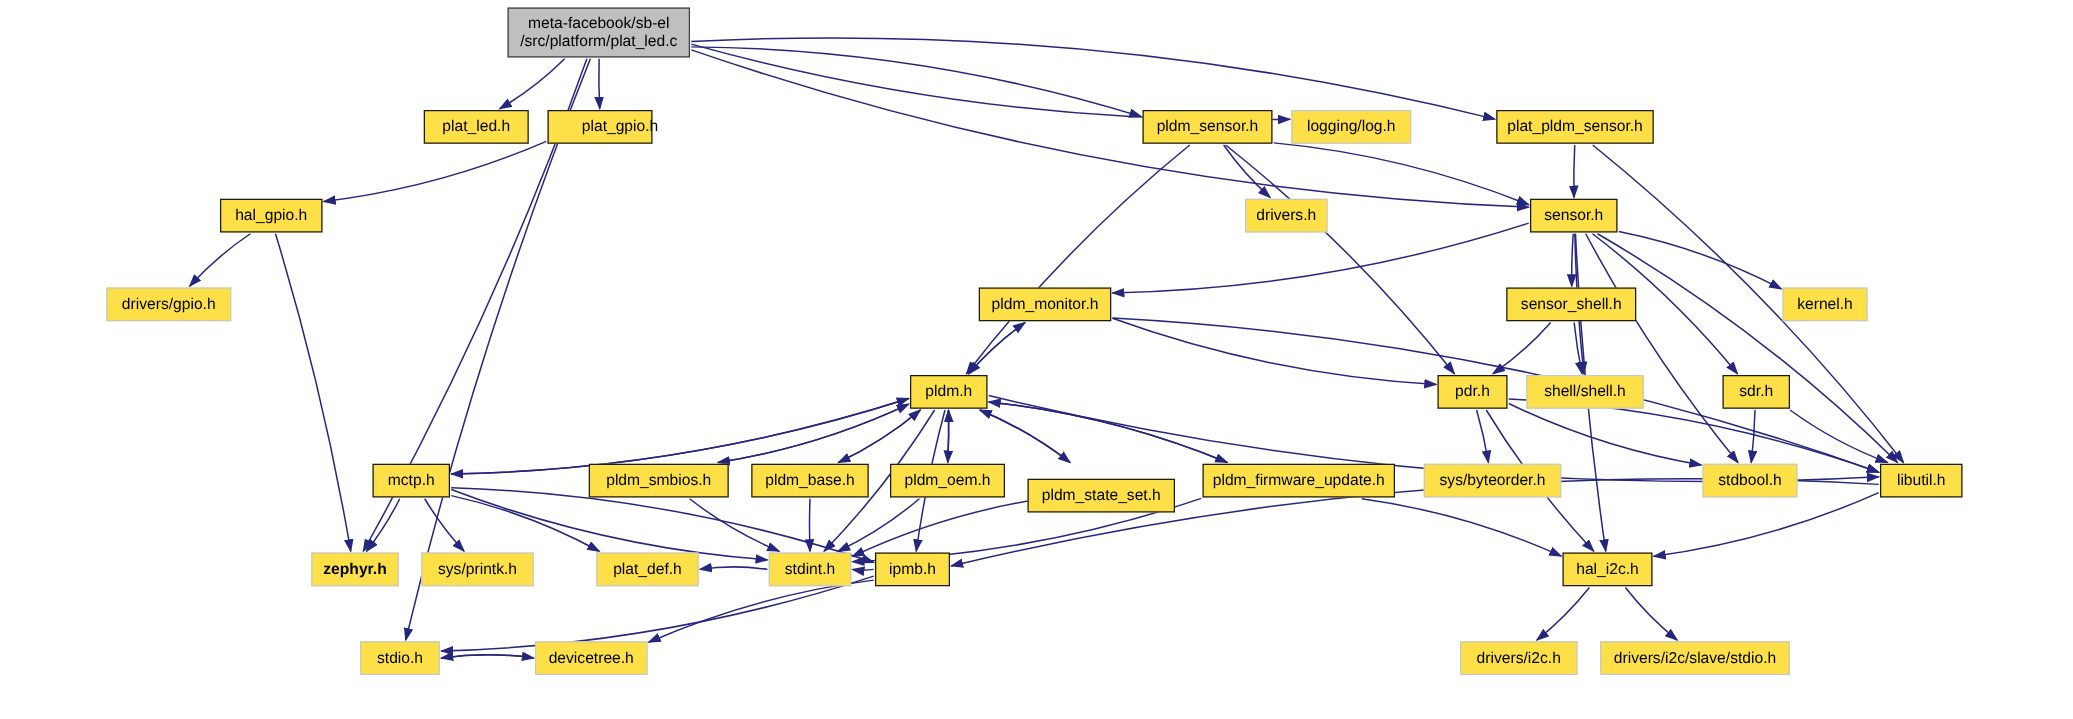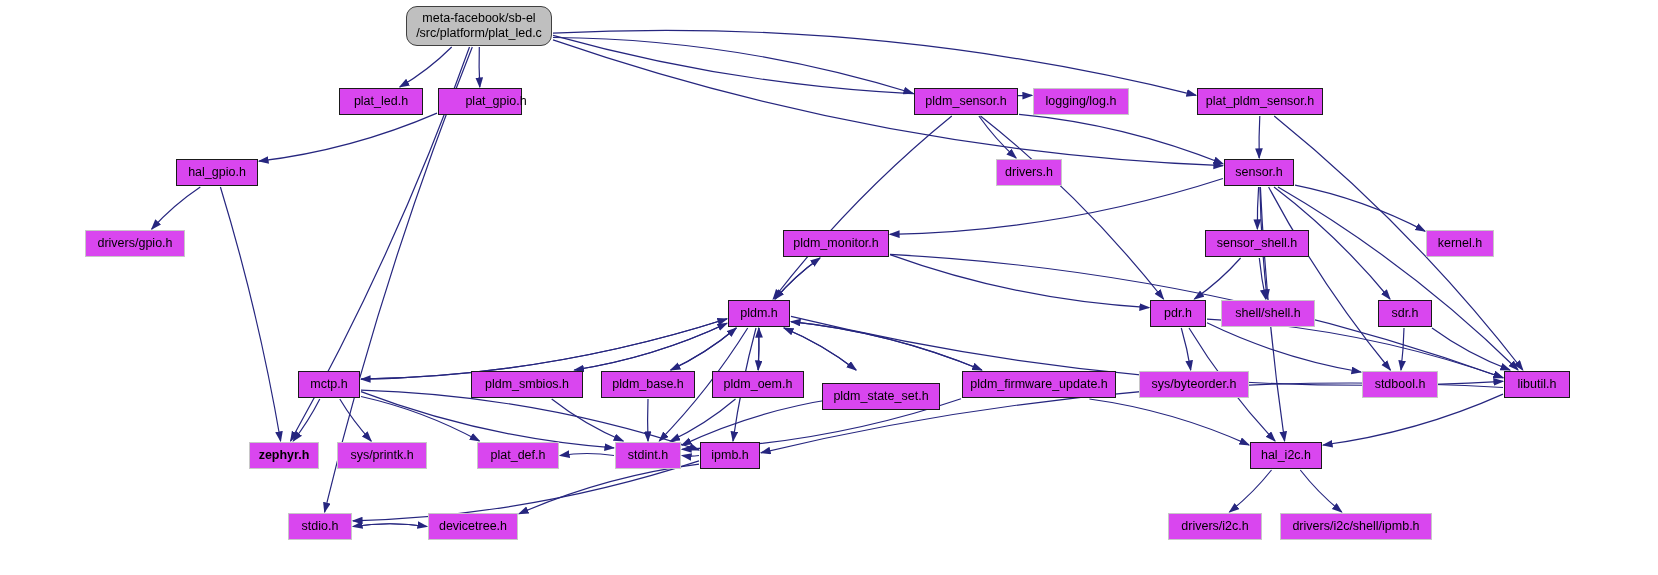--- a/index.html
+++ b/index.html
@@ -16,21 +16,21 @@
     position:absolute;
     box-sizing:border-box;
     display:flex;
     align-items:center;
     justify-content:center;
     text-align:center;
     font-size:12.5px;
     line-height:15px;
     color:#000000;
     white-space:pre;
-    background:#d946ef;
+    background:#fde047;
     border:1px solid #c8c8c8;
     z-index:5;
   }
   .node.strong{ border:1.6px solid #1a1a1a; }
   .node.root{ background:#bfbfbf; border:1.6px solid #404040; }
 </style>
 </head>
 <body>
 
 <div id="graph">
@@ -110,21 +110,21 @@
         <path d="M1503.0,394.1 Q1416.7,432.6 1323.0,445.0" marker-end="url(#ah)"></path>
         <path d="M1503.0,387.5 Q1127.2,365.2 761.0,452.8" marker-end="url(#ah)"></path>
         <path d="M1271.5,470.0 Q1252.9,493.4 1229.5,512.0" marker-end="url(#ah)"></path>
         <path d="M1300.3,470.0 Q1318.6,493.4 1341.7,512.0" marker-end="url(#ah)"></path>
         <path d="M1089.4,399.0 Q1172.5,410.4 1249.0,444.9" marker-end="url(#ah)"></path>
         <path d="M791.0,316.4 Q1142.2,401.6 1503.0,381.4" marker-end="url(#ah)"></path>
         <path d="M890.0,254.4 Q1205.5,271.2 1503.0,377.7" marker-end="url(#ah)"></path>
       </g>
   </svg>
   <div id="node-layer">
-      <div class="node root" style="left: 406px; top: 6px; width: 146px; height: 40px; border-radius: 11px;">meta-facebook/sb-el
+      <div class="node root" style="left: 406px; top: 6px; width: 146px; height: 40px;">meta-facebook/sb-el
 /src/platform/plat_led.c</div>
       <div class="node strong" style="left: 339px; top: 88px; width: 84px; height: 27px;">plat_led.h</div>
       <div class="node strong" style="left: 438px; top: 88px; width: 84px; height: 27px; padding-left: 32px;">plat_gpio.h</div>
       <div class="node strong" style="left: 914px; top: 88px; width: 104px; height: 27px;">pldm_sensor.h</div>
       <div class="node" style="left: 1033px; top: 88px; width: 96px; height: 27px;">logging/log.h</div>
       <div class="node strong" style="left: 1197px; top: 88px; width: 126px; height: 27px;">plat_pldm_sensor.h</div>
       <div class="node strong" style="left: 176px; top: 159px; width: 82px; height: 27px;">hal_gpio.h</div>
       <div class="node" style="left: 996px; top: 159px; width: 66px; height: 27px;">drivers.h</div>
       <div class="node strong" style="left: 1224px; top: 159px; width: 70px; height: 27px;">sensor.h</div>
       <div class="node" style="left: 85px; top: 230px; width: 100px; height: 27px;">drivers/gpio.h</div>
@@ -146,15 +146,15 @@
       <div class="node strong" style="left: 1504px; top: 371px; width: 66px; height: 27px;">libutil.h</div>
       <div class="node" style="left: 249px; top: 442px; width: 70px; height: 27px; font-weight: bold;">zephyr.h</div>
       <div class="node" style="left: 337px; top: 442px; width: 90px; height: 27px;">sys/printk.h</div>
       <div class="node" style="left: 477px; top: 442px; width: 82px; height: 27px;">plat_def.h</div>
       <div class="node" style="left: 615px; top: 442px; width: 66px; height: 27px;">stdint.h</div>
       <div class="node strong" style="left: 700px; top: 442px; width: 60px; height: 27px;">ipmb.h</div>
       <div class="node strong" style="left: 1250px; top: 442px; width: 72px; height: 27px;">hal_i2c.h</div>
       <div class="node" style="left: 288px; top: 513px; width: 64px; height: 27px;">stdio.h</div>
       <div class="node" style="left: 428px; top: 513px; width: 90px; height: 27px;">devicetree.h</div>
       <div class="node" style="left: 1168px; top: 513px; width: 94px; height: 27px;">drivers/i2c.h</div>
-      <div class="node" style="left: 1280px; top: 513px; width: 152px; height: 27px;">drivers/i2c/shell/ipmb.h</div>
+      <div class="node" style="left: 1280px; top: 513px; width: 152px; height: 27px;">drivers/i2c/slave/stdio.h</div>
     </div>
 </div>
 
 </body></html>

